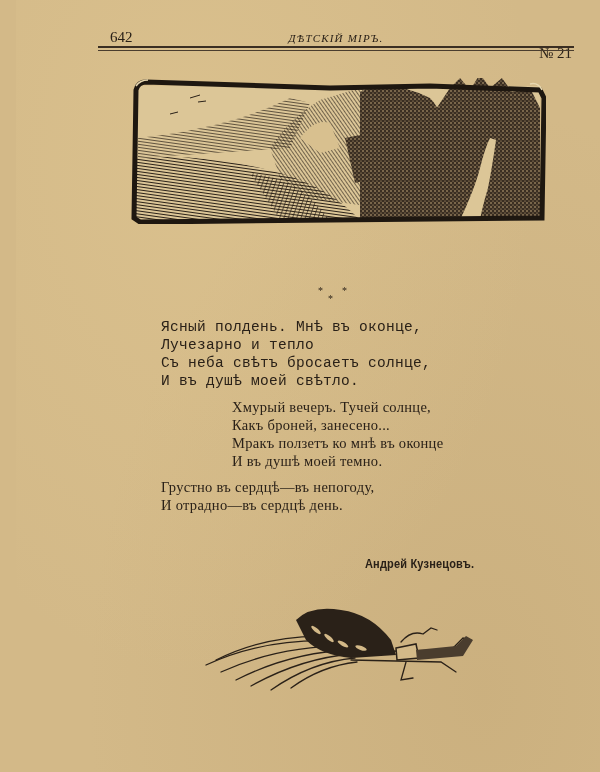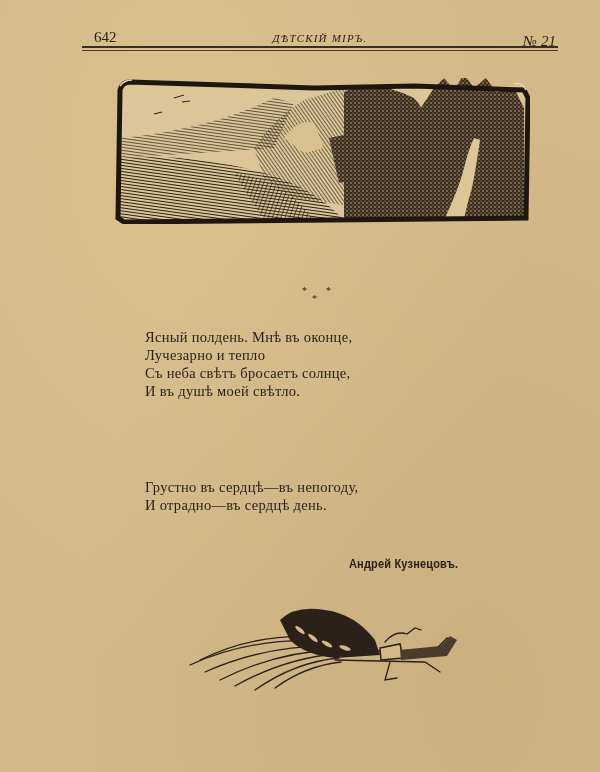--- a/index.html
+++ b/index.html
@@ -9,31 +9,32 @@
       position: relative;
       font-family: "Liberation Serif", "DejaVu Serif", serif;
       color: #2a2118;
     }
     .page {
       position: absolute; inset: 0;
       background:
         radial-gradient(ellipse at 30% 20%, rgba(230,205,150,0.35), transparent 60%),
         radial-gradient(ellipse at 80% 90%, rgba(180,150,100,0.25), transparent 60%),
         #d3b988;
+      margin-left: 16px;
     }
     .header {
       position: absolute; left: 82px; top: 29px; width: 476px; height: 16px;
       font-size: 15px;
     }
     .header .pnum { position: absolute; left: 12px; top: 0; }
     .header .jtitle {
       position: absolute; left: 0; right: 0; text-align: center;
       top: 3px; font-size: 11px; letter-spacing: 1.2px; font-style: italic;
     }
-    .header .issue { position: absolute; right: 2px; top: 4px; font-style: italic; }
+    .header .issue { position: absolute; right: 2px; top: 16px; }
     .rule-thick {
       position: absolute; left: 82px; top: 46px; width: 476px; height: 2px;
       background: #3a2e22;
     }
     .rule-thin {
       position: absolute; left: 82px; top: 50px; width: 476px; height: 1px;
       background: #4a3d2e;
     }
     .illustration {
       position: absolute; left: 114px; top: 78px; width: 416px; height: 146px;
@@ -41,21 +42,21 @@
     .asterism {
       position: absolute; left: 296px; top: 285px; width: 50px; height: 22px;
       font-size: 10px;
     }
     .asterism span { position: absolute; }
     .stanza {
       position: absolute; font-size: 14.5px; line-height: 18px;
       letter-spacing: 0.3px; white-space: nowrap;
     }
     .stanza div { height: 18px; }
-    .s1 { left: 145px; top: 328px; }
+    .s1 { left: 145px; top: 318px; font-family: Liberation Mono, monospace; }
     .s2 { left: 216px; top: 398px; }
     .s3 { left: 145px; top: 478px; }
     .signature {
       position: absolute; left: 349px; top: 557px;
       font-family: "Liberation Sans", "DejaVu Sans", sans-serif;
       font-weight: bold; font-size: 12.5px; letter-spacing: 0.2px;
       transform: scaleX(0.88); transform-origin: left top;
     }
     .ornament {
       position: absolute; left: 185px; top: 600px; width: 280px; height: 95px;
@@ -122,20 +123,26 @@
     <span style="left:30px;top:0;">*</span>
   </div>
 
   <div class="stanza s1">
     <div>Ясный полдень. Мнѣ въ оконце,</div>
     <div>Лучезарно и тепло</div>
     <div>Съ неба свѣтъ бросаетъ солнце,</div>
     <div>И въ душѣ моей свѣтло.</div>
   </div>
 
+  <div class="stanza s2">
+    <div>Хмурый вечеръ. Тучей солнце,</div>
+    <div>Какъ броней, занесено...</div>
+    <div>Мракъ ползетъ ко мнѣ въ оконце</div>
+    <div>И въ душѣ моей темно.</div>
+  </div>
 
   <div class="stanza s3">
     <div>Грустно въ сердцѣ—въ непогоду,</div>
     <div>И отрадно—въ сердцѣ день.</div>
   </div>
 
   <div class="signature">Андрей Кузнецовъ.</div>
 
   <svg class="ornament" viewBox="0 0 280 95" xmlns="http://www.w3.org/2000/svg">
     <g stroke="#2a2118" fill="none" stroke-width="1.3" stroke-linecap="round">

